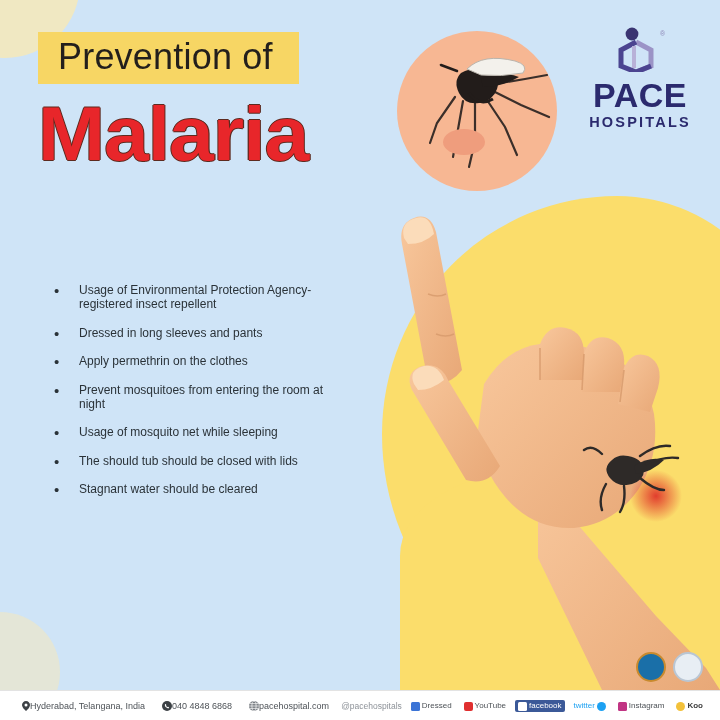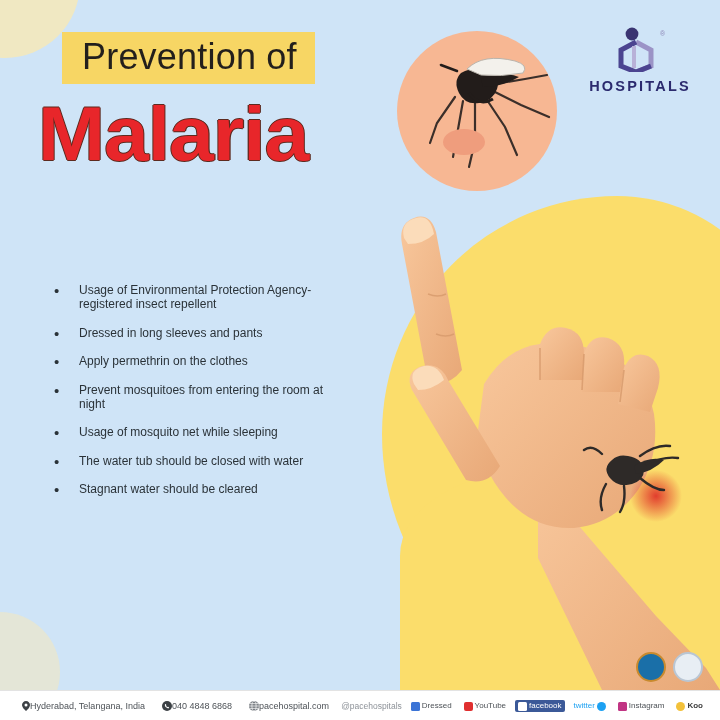--- a/index.html
+++ b/index.html
@@ -57,22 +57,21 @@
     background: #fbdd6b;
     border-radius: 38% 0 0 0;
   }
 
   
   .title-box {
     position: absolute;
     left: 38px;
     top: 32px;
     background: #f7d664;
-    padding: 7px 18px 9px 20px;
-    margin-left: 24px;
+    padding: 7px 26px 9px 20px;
   }
   .title-box .t1 {
     font-size: 36px;
     line-height: 1;
     color: #231f1c;
     letter-spacing: .2px;
     white-space: nowrap;
   }
   .title-main {
     position: absolute;
@@ -277,30 +276,31 @@
   </div>
 
   <div class="logo">
     <svg class="mark" width="128" height="46" viewBox="0 0 128 46">
       <circle cx="56" cy="8" r="6.4" fill="#3a3472"></circle>
       <path d="M60 16 L75 24 L75 40 L60 46" fill="none" stroke="#9b93c6" stroke-width="5"></path>
       <path d="M60 16 L45 24 L45 40 L60 46 L75 40" fill="none" stroke="#4b4490" stroke-width="5"></path>
       <path d="M58 20 L58 42" stroke="#b8b1d8" stroke-width="4"></path>
       <text x="84" y="10" font-size="7" fill="#8d88b8" font-family="'Liberation Sans',sans-serif">®</text>
     </svg>
+    <div class="name">PACE</div>
     <div class="sub">HOSPITALS</div>
   </div>
 
   <ul class="bullets">
     <li>Usage of Environmental Protection Agency-registered insect repellent</li>
     <li>Dressed in long sleeves and pants</li>
     <li>Apply permethrin on the clothes</li>
     <li>Prevent mosquitoes from entering the room at night</li>
     <li>Usage of mosquito net while sleeping</li>
-    <li>The water tub should be closed with water</li>
+    <li>The should tub should be closed with lids</li>
     <li>Stagnant water should be cleared</li>
   </ul>
 
   <svg style="position:absolute;left:388px;top:198px;" width="332" height="492" viewBox="0 0 332 492">
     <defs>
       <linearGradient id="skinG" x1="0" y1="0" x2="1" y2="1">
         <stop offset="0%" stop-color="#f8c79c"></stop>
         <stop offset="100%" stop-color="#e8a877"></stop>
       </linearGradient>
       <radialGradient id="biteG">

